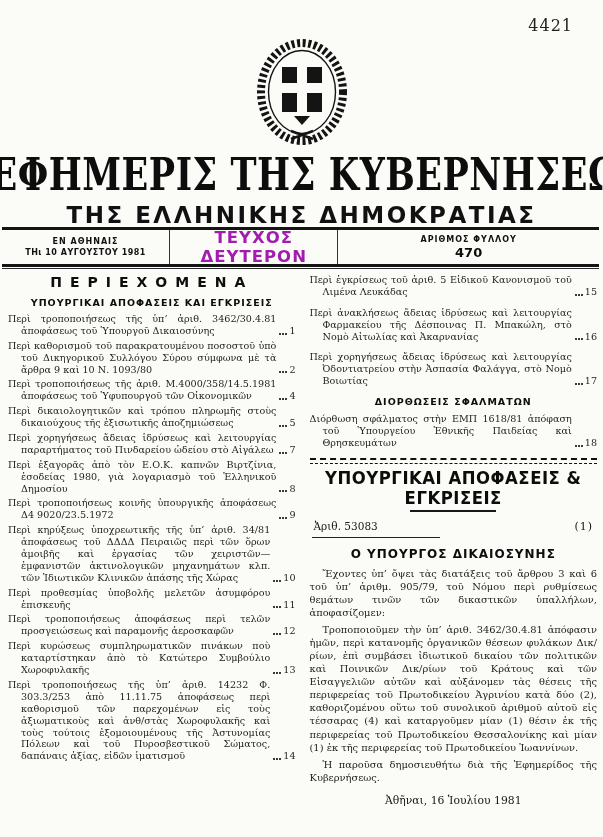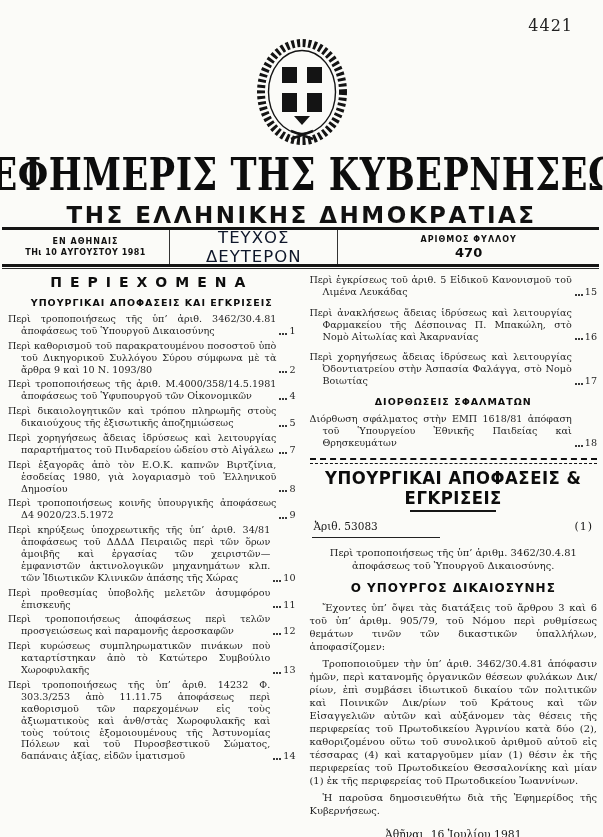--- a/index.html
+++ b/index.html
@@ -32,21 +32,21 @@
   }
 
   .issue-bar{
     position:absolute;top:227px;left:2px;width:597px;height:34px;
     border-top:3px solid #151515;border-bottom:3px solid #151515;
     display:flex;align-items:stretch;
     font-family:"DejaVu Sans","Liberation Sans",sans-serif;
   }
   .issue-bar .cell{display:flex;flex-direction:column;justify-content:center;text-align:center;}
   .cell.c-left{flex:0 0 28%;border-right:1px solid #333;}
-  .cell.c-mid{flex:0 0 28%;border-right:1px solid #333;font-size:16.5px;font-weight:400;letter-spacing:1px;color:#0f172a;}
+  .cell.c-mid{flex:0 0 28%;border-right:1px solid #333;font-size:16.5px;font-weight:700;letter-spacing:1px;color:#a21caf;}
   .cell.c-right{flex:1 1 auto;}
   .bar-small{font-size:8px;font-weight:700;letter-spacing:1px;color:#111;}
   .bar-small2{font-size:8px;font-weight:700;letter-spacing:.5px;color:#111;margin-top:2px;}
   .bar-issue-no{font-size:13px;font-weight:700;margin-top:1px;color:#0d0d0d;}
   .thin-rule{position:absolute;top:268px;left:2px;width:597px;border-top:1.5px solid #2a2a2a;}
 
   .columns{
     position:absolute;top:274px;left:8px;width:589px;
     display:flex;gap:14px;
   }
@@ -253,21 +253,20 @@
 
       <div class="section-title">ΥΠΟΥΡΓΙΚΑΙ ΑΠΟΦΑΣΕΙΣ &amp; ΕΓΚΡΙΣΕΙΣ</div>
       <div class="section-title-rule"></div>
 
       <div class="decision-head">
         <span class="numlabel">Ἀριθ. 53083</span>
         <span class="marker">(1)</span>
       </div>
       <div class="num-rule"></div>
 
-      <div class="subject">Περὶ τροποποιήσεως τῆς ὑπ’ ἀριθμ. 3462/30.4.81 ἀποφάσεως τοῦ Ὑπουργοῦ Δικαιοσύνης.</div>
       <div class="authority">Ο ΥΠΟΥΡΓΟΣ ΔΙΚΑΙΟΣΥΝΗΣ</div>
 
       <p class="body-p">Ἔχοντες ὑπ’ ὄψει τὰς διατάξεις τοῦ ἄρθρου 3 καὶ 6 τοῦ ὑπ’ ἀριθμ. 905/79, τοῦ Νόμου περὶ ρυθμίσεως θεμάτων τινῶν τῶν δικαστικῶν ὑπαλλήλων, ἀποφασίζομεν:</p>
       <p class="body-p">Τροποποιοῦμεν τὴν ὑπ’ ἀριθ. 3462/30.4.81 ἀπόφασιν ἡμῶν, περὶ κατανομῆς ὀργανικῶν θέσεων φυλάκων Δικ/ρίων, ἐπὶ συμβάσει ἰδιωτικοῦ δικαίου τῶν πολιτικῶν καὶ Ποινικῶν Δικ/ρίων τοῦ Κράτους καὶ τῶν Εἰσαγγελιῶν αὐτῶν καὶ αὐξάνομεν τὰς θέσεις τῆς περιφερείας τοῦ Πρωτοδικείου Ἀγρινίου κατὰ δύο (2), καθοριζομένου οὕτω τοῦ συνολικοῦ ἀριθμοῦ αὐτοῦ εἰς τέσσαρας (4) καὶ καταργοῦμεν μίαν (1) θέσιν ἐκ τῆς περιφερείας τοῦ Πρωτοδικείου Θεσσαλονίκης καὶ μίαν (1) ἐκ τῆς περιφερείας τοῦ Πρωτοδικείου Ἰωαννίνων.</p>
       <p class="body-p">Ἡ παροῦσα δημοσιευθήτω διὰ τῆς Ἐφημερίδος τῆς Κυβερνήσεως.</p>
 
       <div class="date-line">Ἀθῆναι, 16 Ἰουλίου 1981</div>
 
     </div>
 

